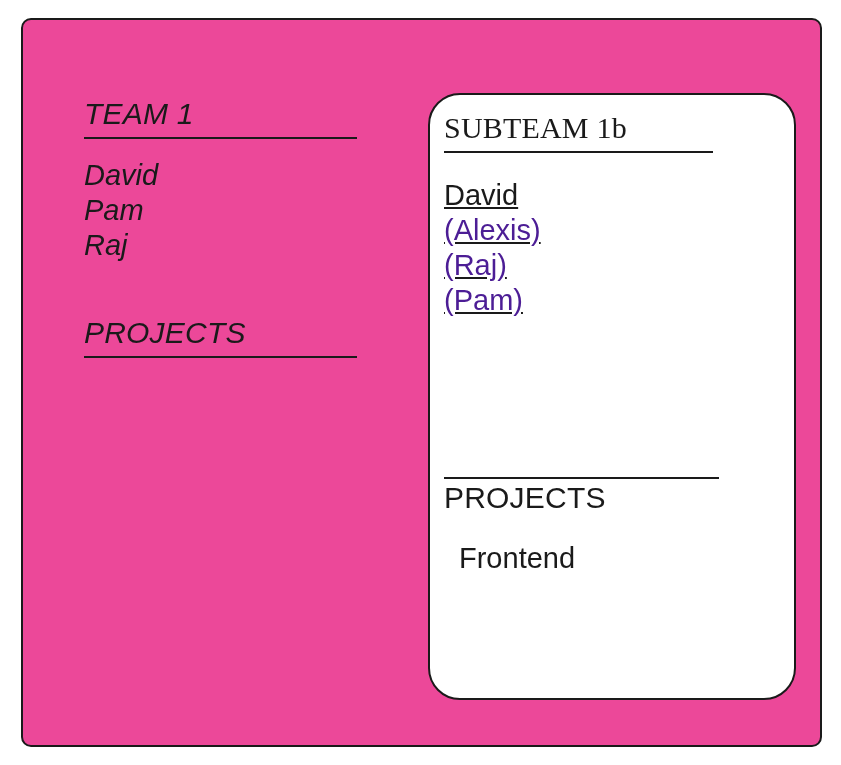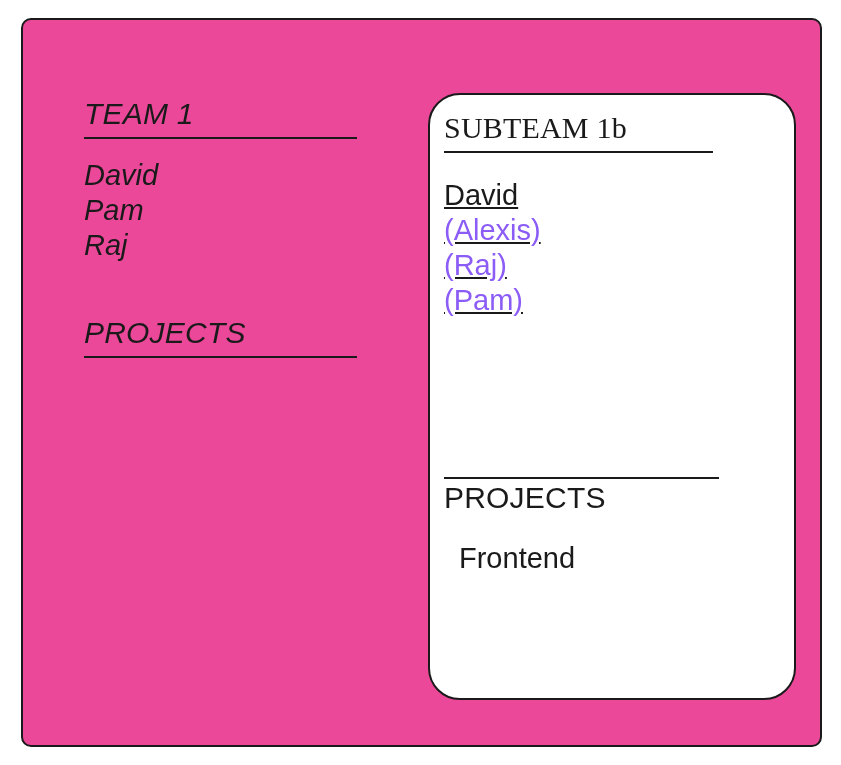--- a/index.html
+++ b/index.html
@@ -70,21 +70,21 @@
   .entry-list {
     position: absolute;
   }
   .entry {
     font-size: 29px;
     line-height: 35px;
     color: #1a1a1a;
     white-space: nowrap;
   }
   .entry.inherited {
-    color: #8b5cf6;
+    color: #4c1d95;
   }
 
   
   #team-header      { left: 61px;  top: 77px;  width: 273px; }
   #team-members     { left: 61px;  top: 138px; }
   #team-projects-h  { left: 61px;  top: 296px; width: 273px; }
   #team-projects    { left: 61px;  top: 356px; }
 
   
   #subteam-header       { left: 444px; top: 111px; width: 269px; font-family: Liberation Serif, serif; }

